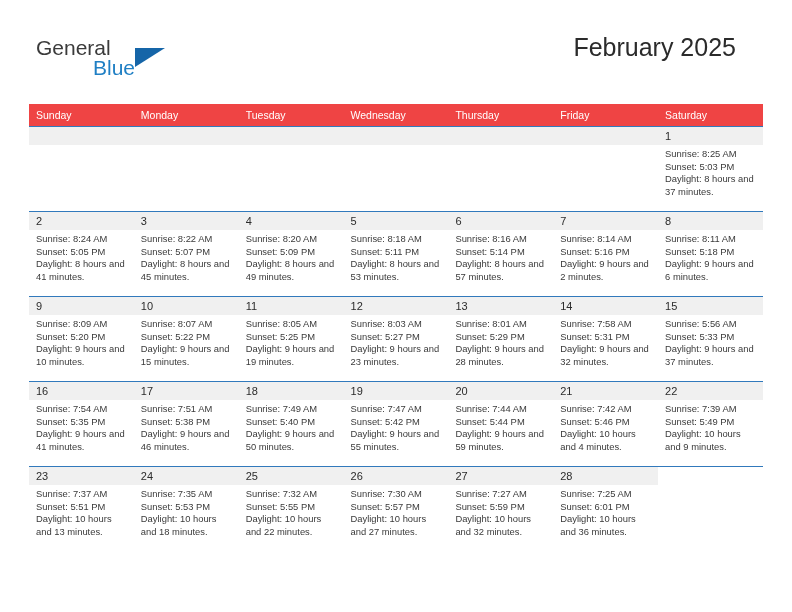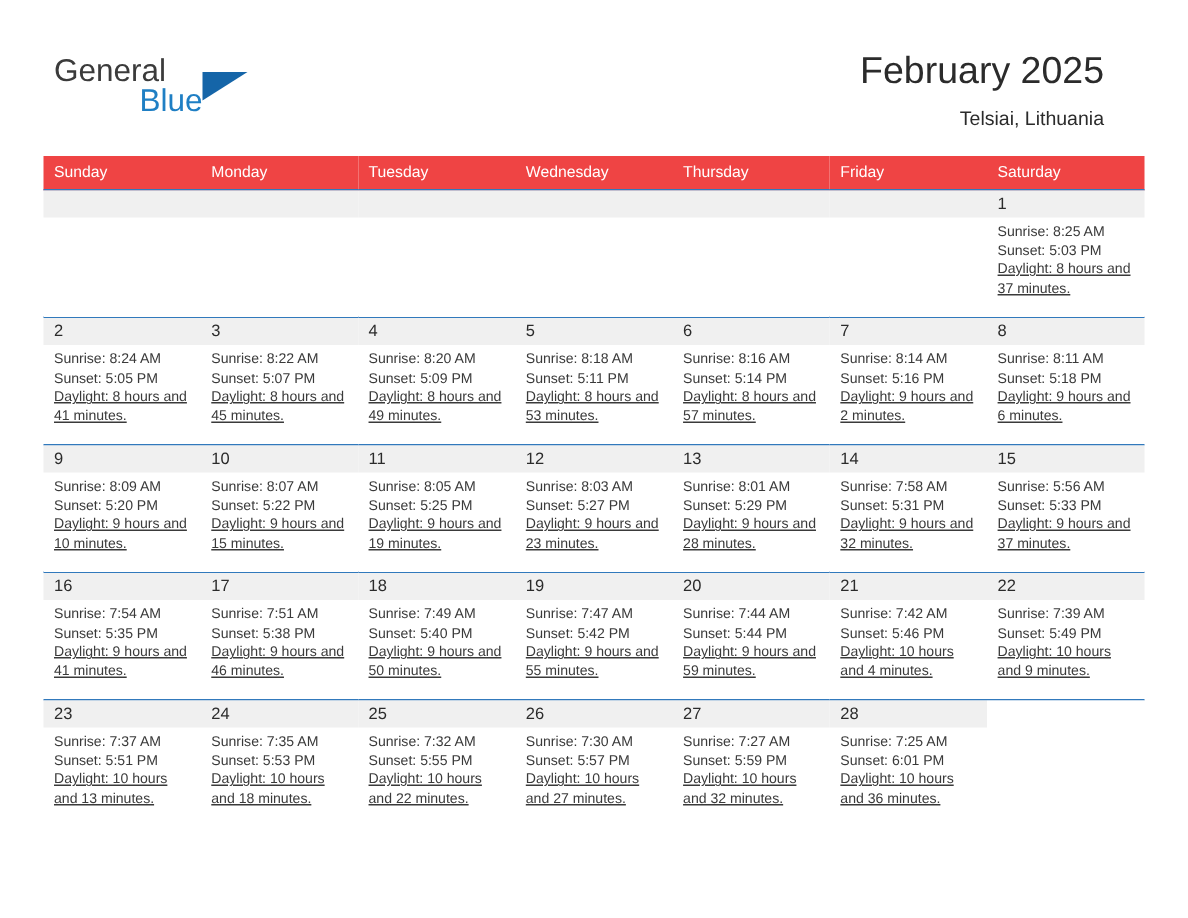--- a/index.html
+++ b/index.html
@@ -136,37 +136,35 @@
     padding: 3px 5px 0 7px;
     font-size: 9.4px;
     line-height: 12.6px;
     color: #3a3a3a;
   }
   .cell-info div {
     white-space: nowrap;
   }
   .cell-info .daylight-line {
     white-space: normal;
-    text-decoration: underline;
   }
 </style>
 </head>
 <body>
 
 <div class="page">
 
   <div class="header">
     <div class="brand">
       <span class="brand-general">General</span>
       <span class="brand-triangle"></span>
       <span class="brand-blue">Blue</span>
     </div>
     <div class="title-block">
       <h1 class="cal-title">February 2025</h1>
-      <div class="cal-subtitle">Telsiai, Lithuania</div>
     </div>
   </div>
 
   <table class="calendar">
     <thead>
       <tr id="weekday-row">
           <th>Sunday</th>
           <th>Monday</th>
           <th>Tuesday</th>
           <th>Wednesday</th>

